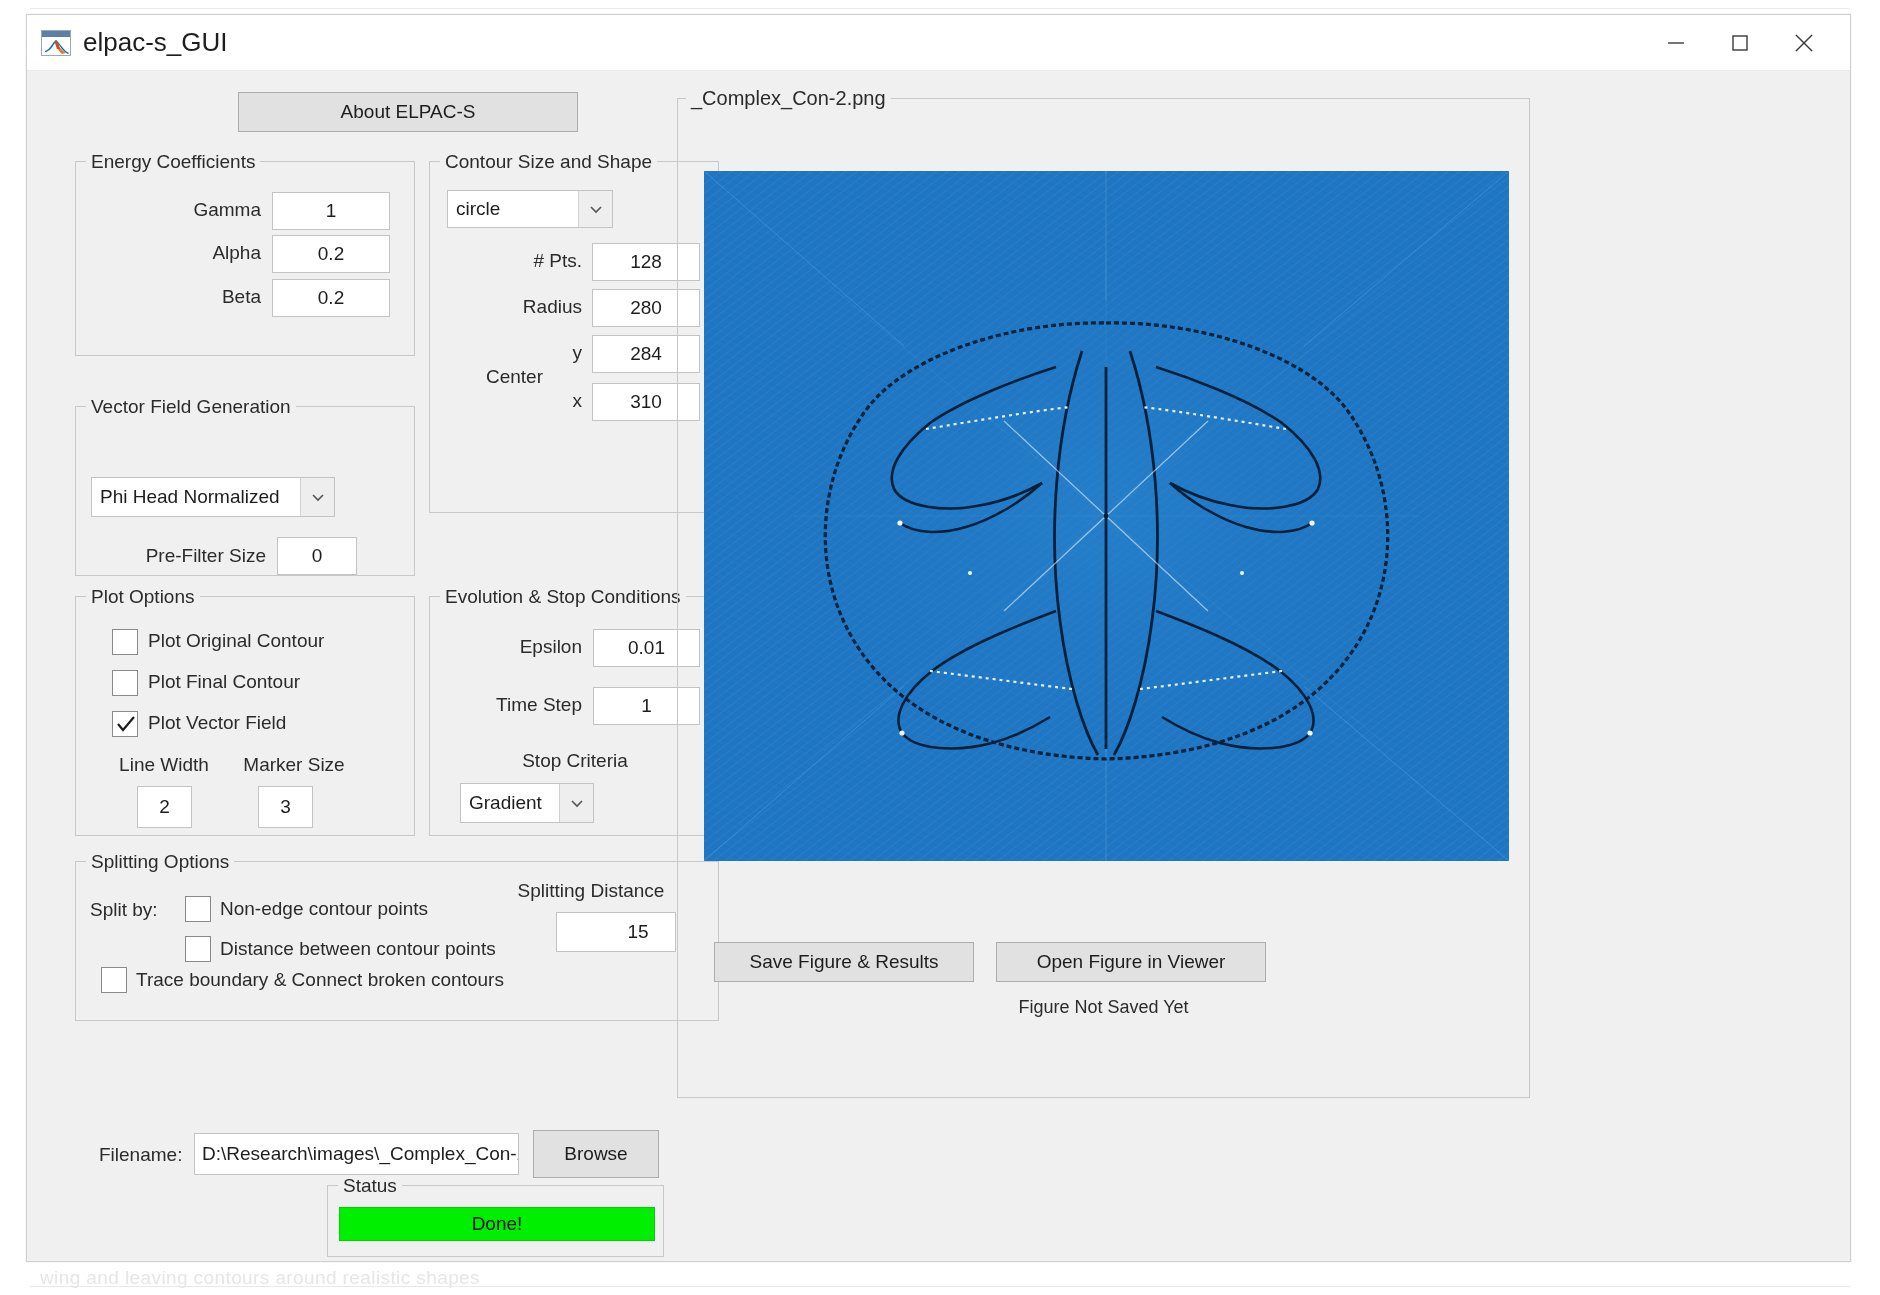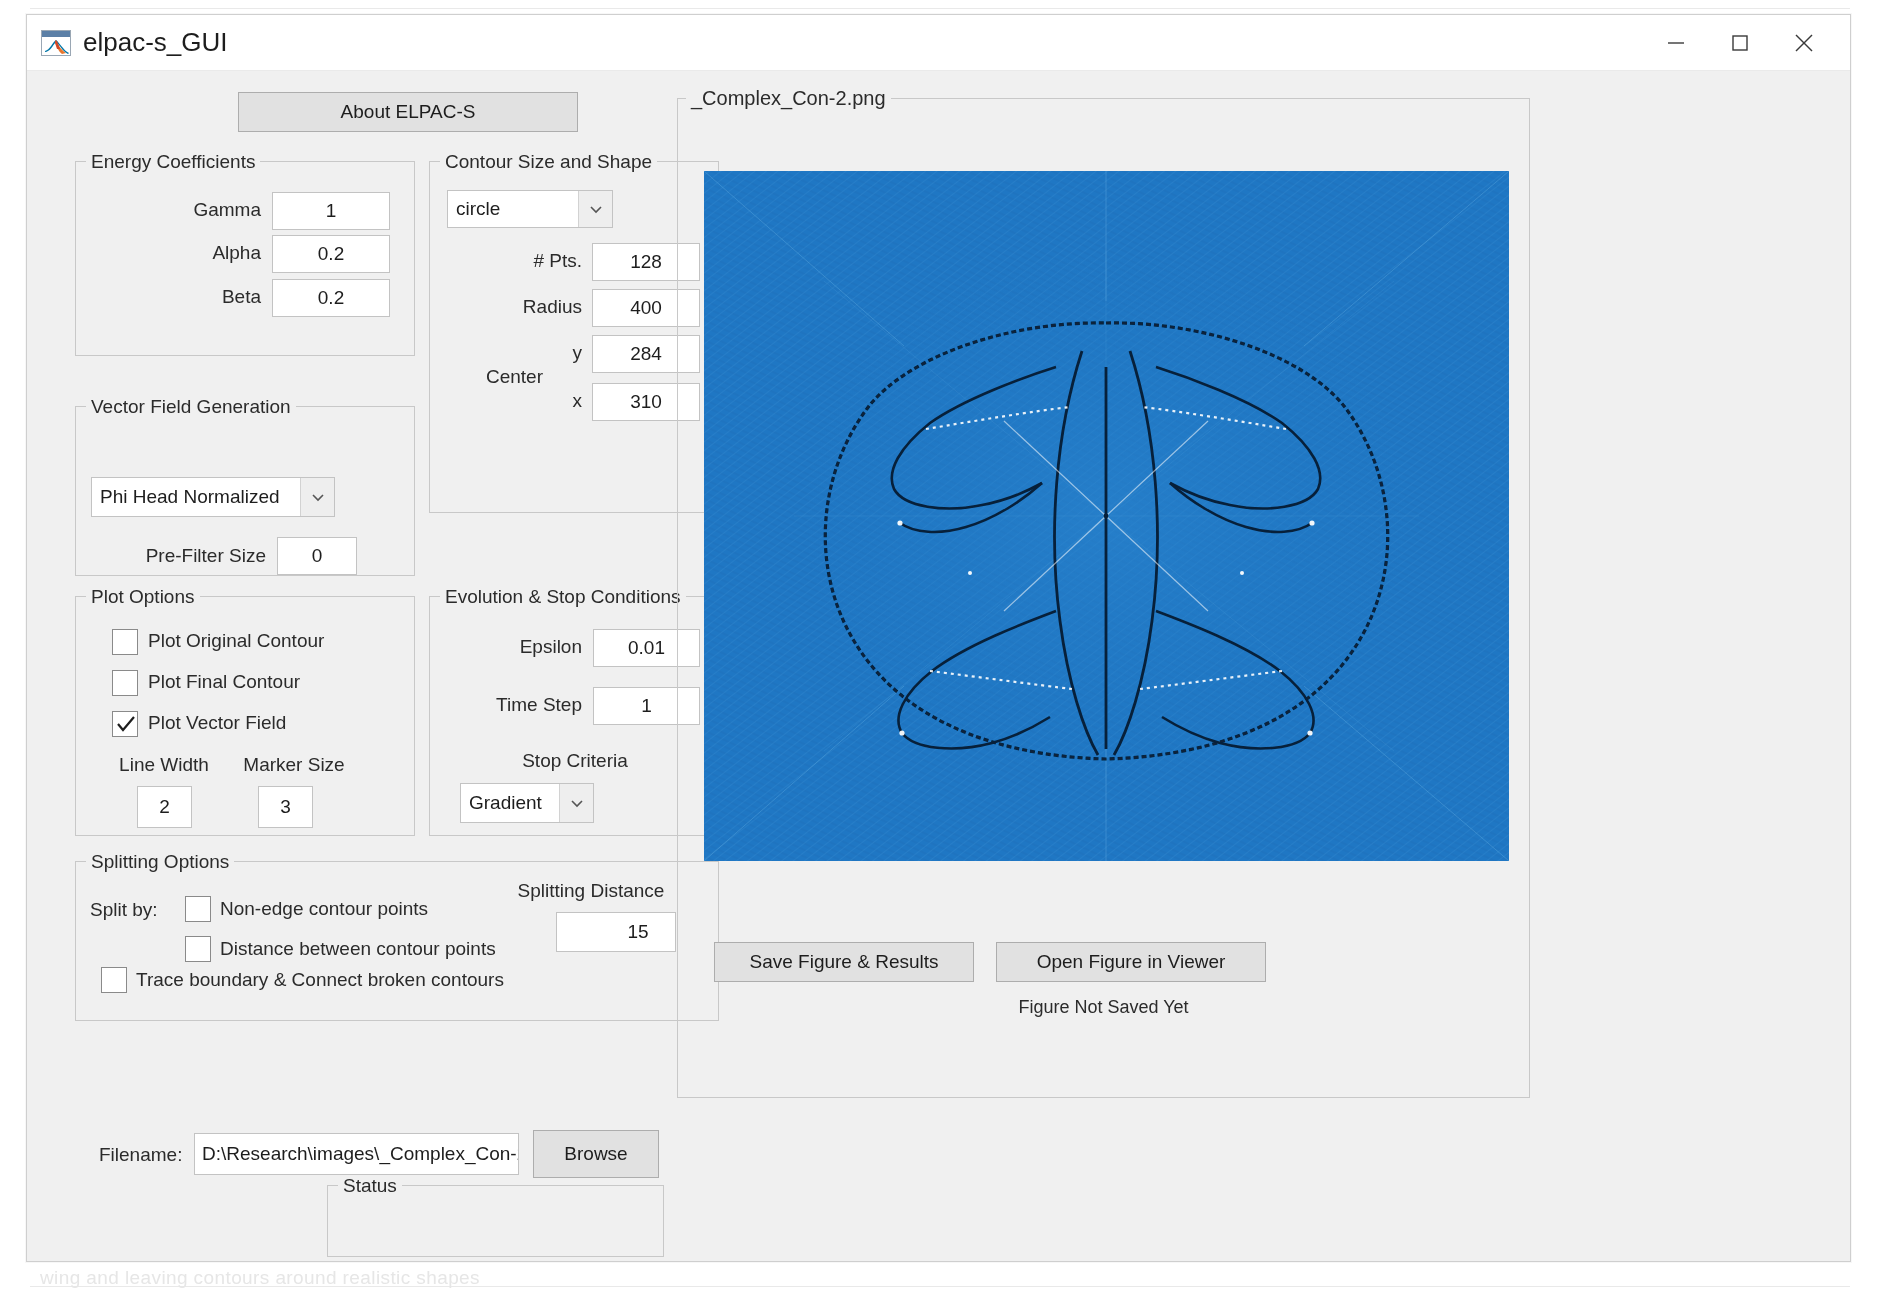--- a/index.html
+++ b/index.html
@@ -267,21 +267,21 @@
             <svg width="14" height="10" viewBox="0 0 14 10">
                 <path d="M2 3 L7 8 L12 3" fill="none" stroke="#555" stroke-width="1.6"></path>
               </svg>
           </div>
         </div>
 
         <div class="lbl r" style="left:0px; top:88px; width:152px;"># Pts.</div>
         <div class="txtbox" style="left:162px; top:81px; width:108px; height:38px;">128</div>
 
         <div class="lbl r" style="left:0px; top:134px; width:152px;">Radius</div>
-        <div class="txtbox" style="left:162px; top:127px; width:108px; height:38px;">400</div>
+        <div class="txtbox" style="left:162px; top:127px; width:108px; height:38px;">280</div>
 
         <div class="lbl r" style="left:0px; top:180px; width:152px;">y</div>
         <div class="txtbox" style="left:162px; top:173px; width:108px; height:38px;">284</div>
 
         <div class="lbl r" style="left:0px; top:204px; width:113px;">Center</div>
 
         <div class="lbl r" style="left:0px; top:228px; width:152px;">x</div>
         <div class="txtbox" style="left:162px; top:221px; width:108px; height:38px;">310</div>
       </div>
 
@@ -363,20 +363,21 @@
         <div class="txtbox" style="left:480px; top:50px; width:120px; height:40px;padding-left:44px;">15</div>
       </div>
 
       <div class="lbl" style="left:72px; top:1073px;">Filename:</div>
       <div class="txtbox left" style="left:167px; top:1062px; width:325px; height:42px;">D:\Research\images\_Complex_Con-2</div>
       <div class="btn" style="left:506px; top:1059px; width:126px; height:48px;">Browse</div>
 
 
       <div class="panel" style="left:300px; top:1114px; width:337px; height:72px;">
         <div class="panel-title">Status</div>
+        <div class="statusbar" style="left:11px; top:21px; width:316px; height:34px;">Done!</div>
       </div>
 
       <div class="figpanel" style="left:650px; top:27px; width:853px; height:1000px;">
         <div class="fig-title">_Complex_Con-2.png</div>
 
         <div class="axes" style="left:26px; top:72px; width:805px; height:690px;">
           <svg width="805" height="690" viewBox="0 0 805 690">
             <defs>
               <pattern id="quiv" width="6" height="6" patternUnits="userSpaceOnUse" patternTransform="rotate(25)">
                 <path d="M0 3 L6 3" stroke="#1a6db5" stroke-width="1.1" opacity="0.55"></path>

